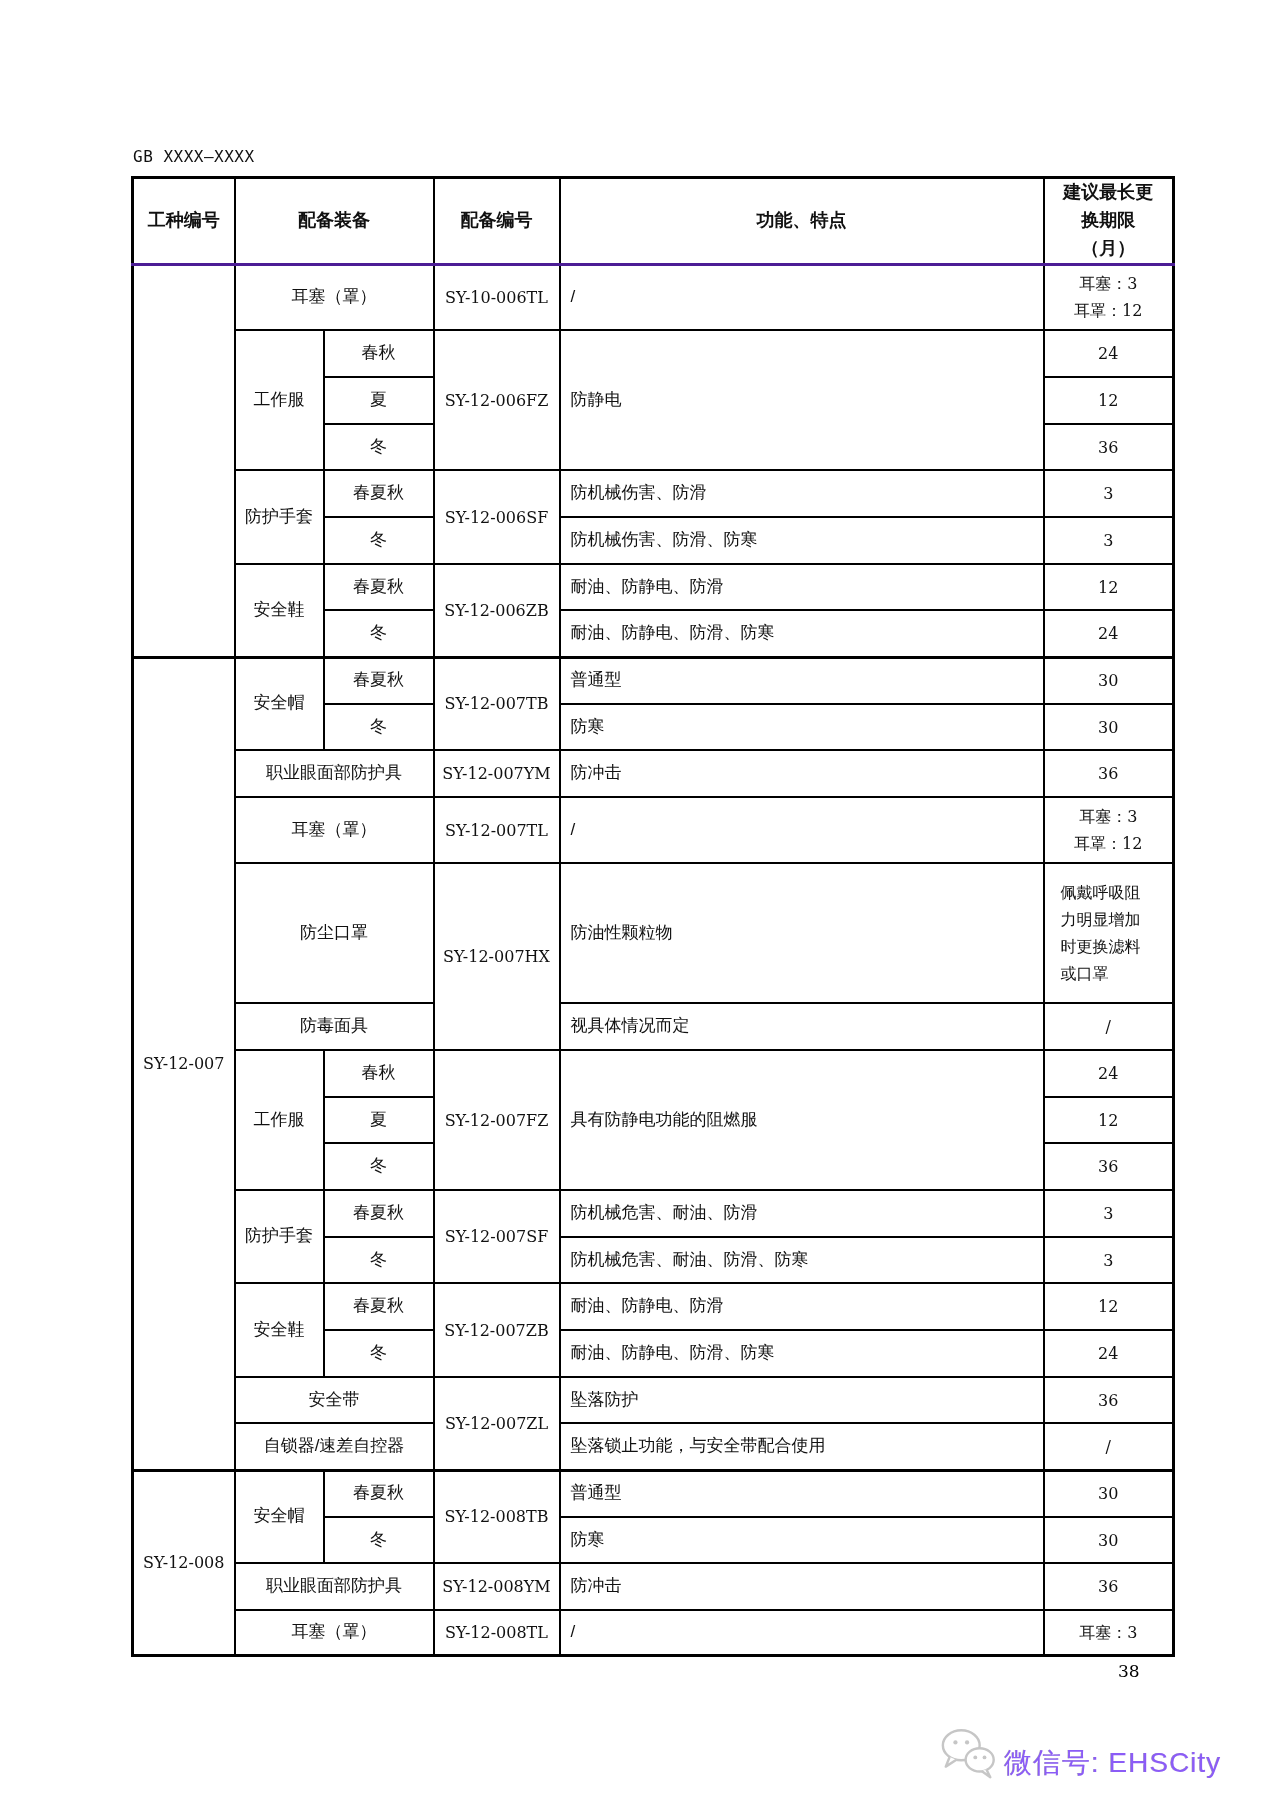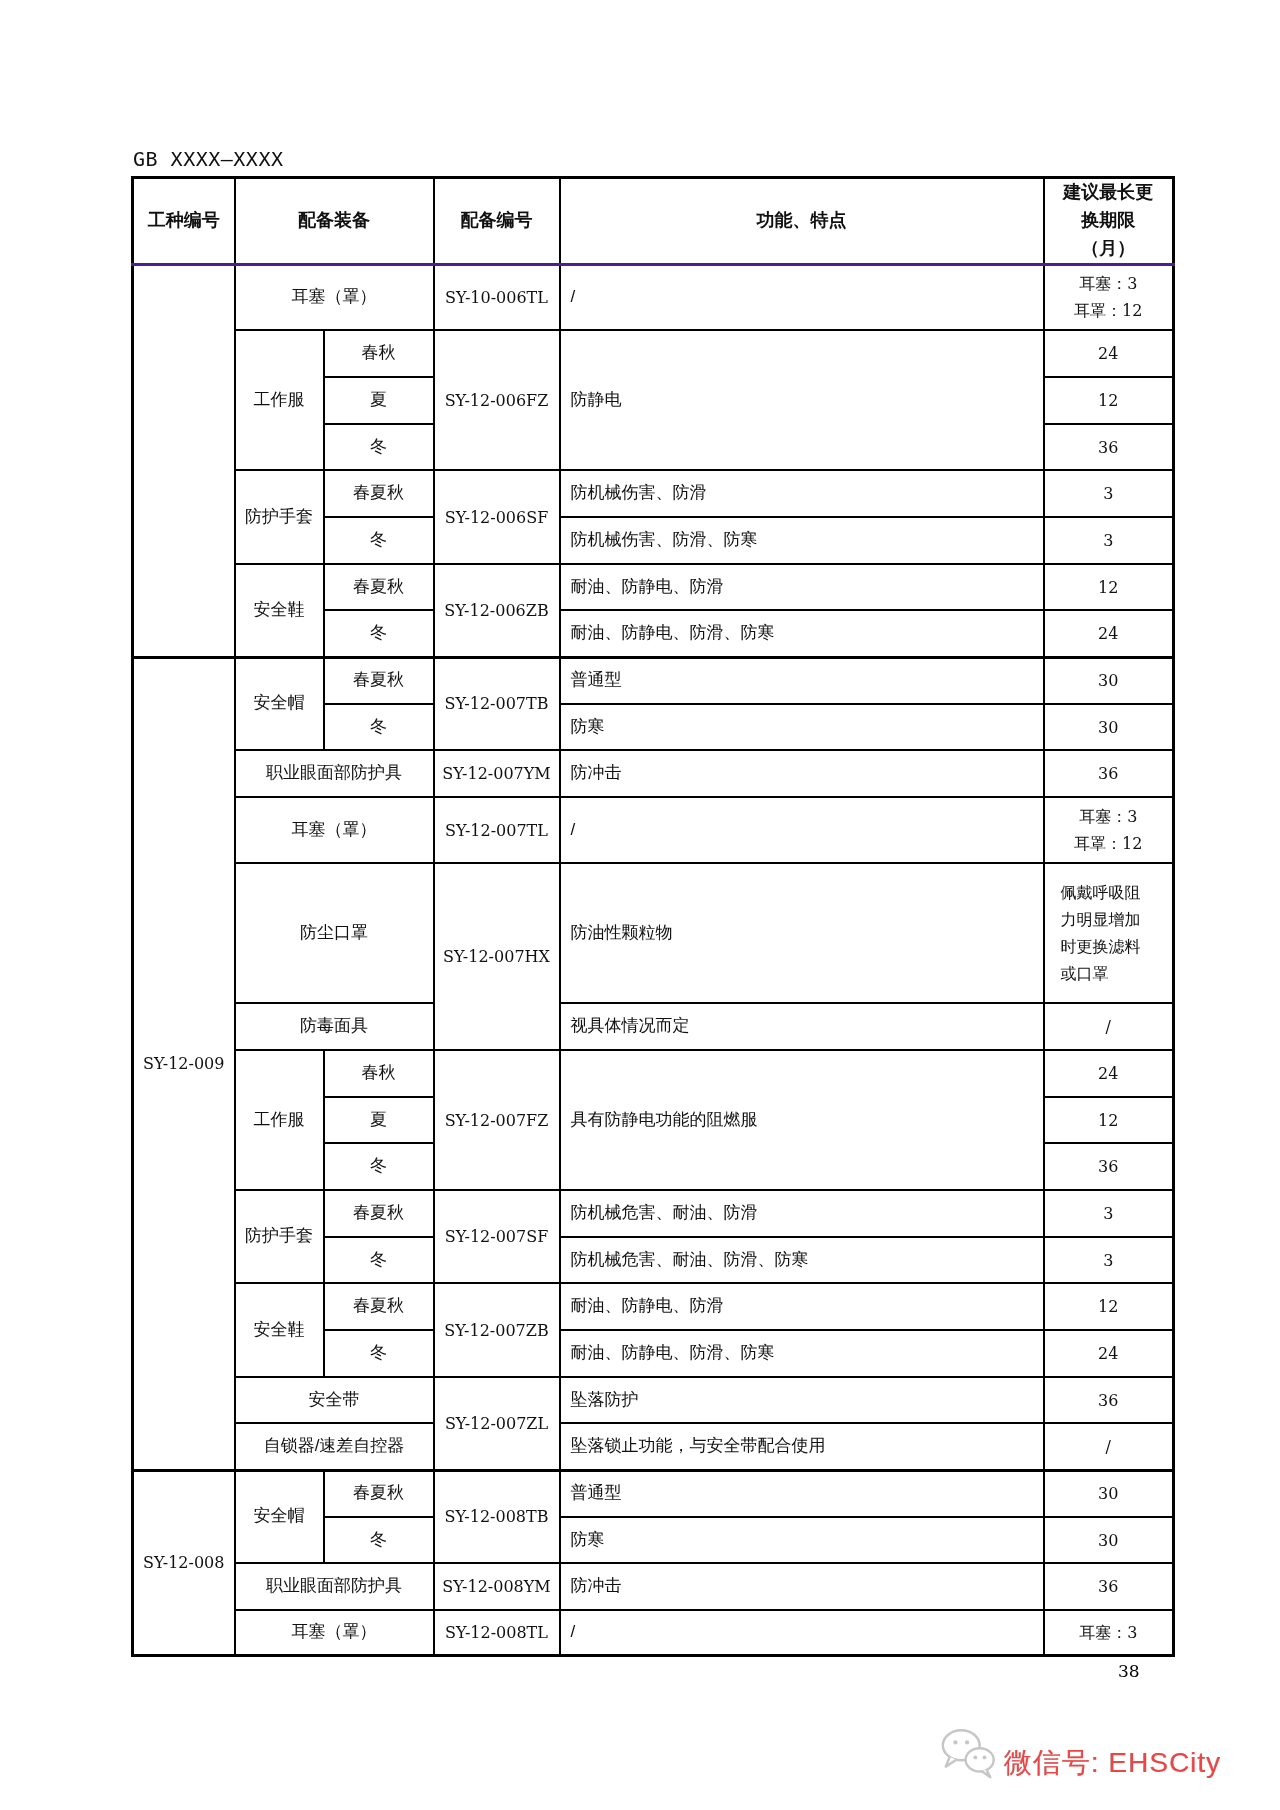--- a/index.html
+++ b/index.html
@@ -1,42 +1,42 @@
 <!DOCTYPE html>
 <html><head>
 <meta charset="utf-8">
 <style>
   html,body{margin:0;padding:0;background:#ffffff;}
   body{width:1280px;height:1810px;position:relative;overflow:hidden;
        font-family:"Liberation Sans",sans-serif;color:#111;}
   .page{position:absolute;inset:0;background:#fff;}
 
   .doc-code{position:absolute;left:133px;top:147px;font-family:"DejaVu Sans Mono",monospace;
-            font-size:20px;color:#111;letter-spacing:0.5px;white-space:pre;}
+            font-size:16px;color:#111;letter-spacing:0.5px;white-space:pre;}
 
   table.ppe{position:absolute;left:131px;top:176px;border-collapse:collapse;
             table-layout:fixed;width:1041px;border:3px solid #000;}
   table.ppe th,table.ppe td{border:2px solid #000;padding:2px 4px;vertical-align:middle;
             text-align:center;font-size:17px;line-height:1.7;color:#111;
             overflow:hidden;word-break:break-all;}
   table.ppe thead th{font-weight:bold;font-size:18px;border-bottom:3px solid #4c1d95;line-height:1.55;}
   table.ppe thead th.hp{padding:0 15px;}
   table.ppe tr.sec td{border-top:3px solid #000;}
   table.ppe td.code,table.ppe td.job,table.ppe td.period{
             font-family:"DejaVu Serif",serif;font-size:16px;}
   table.ppe td.feat{text-align:left;padding-left:10px;}
   table.ppe td.period{padding:4px 14px;}
   table.ppe td.pl{text-align:left;padding:0 16px;}
 
   .page-number{position:absolute;left:1118px;top:1661px;font-family:"DejaVu Serif",serif;
             font-size:17px;color:#000000;}
 
   .watermark{position:absolute;left:938px;top:1724px;display:flex;align-items:center;
             color:#c6c6c6;}
-  .watermark .wm-text{font-size:28px;letter-spacing:1px;color:#ef4444;
+  .watermark .wm-text{font-size:28px;letter-spacing:1px;color:#8b5cf6;
             text-shadow:1px 1px 0 #ffffff,-0.5px -0.5px 0 #b3b3b3;margin-top:16px;}
   .wm-icon{width:62px;height:62px;margin-right:4px;flex:0 0 auto;}
 </style>
 </head>
 <body>
 
 <div class="page">
 
   <div class="doc-code">GB XXXX—XXXX</div>
 
@@ -99,21 +99,21 @@
           <td rowspan="2" class="code">SY-12-006ZB</td>
           <td class="feat">耐油、防静电、防滑</td>
           <td class="period">12</td>
         </tr>
         <tr style="height: 47px;">
           <td class="season">冬</td>
           <td class="feat">耐油、防静电、防滑、防寒</td>
           <td class="period">24</td>
         </tr>
         <tr class="sec" style="height: 47px;">
-          <td rowspan="15" class="job">SY-12-009</td>
+          <td rowspan="15" class="job">SY-12-007</td>
           <td rowspan="2" class="equip">安全帽</td>
           <td class="season">春夏秋</td>
           <td rowspan="2" class="code">SY-12-007TB</td>
           <td class="feat">普通型</td>
           <td class="period">30</td>
         </tr>
         <tr style="height: 46px;">
           <td class="season">冬</td>
           <td class="feat">防寒</td>
           <td class="period">30</td>

